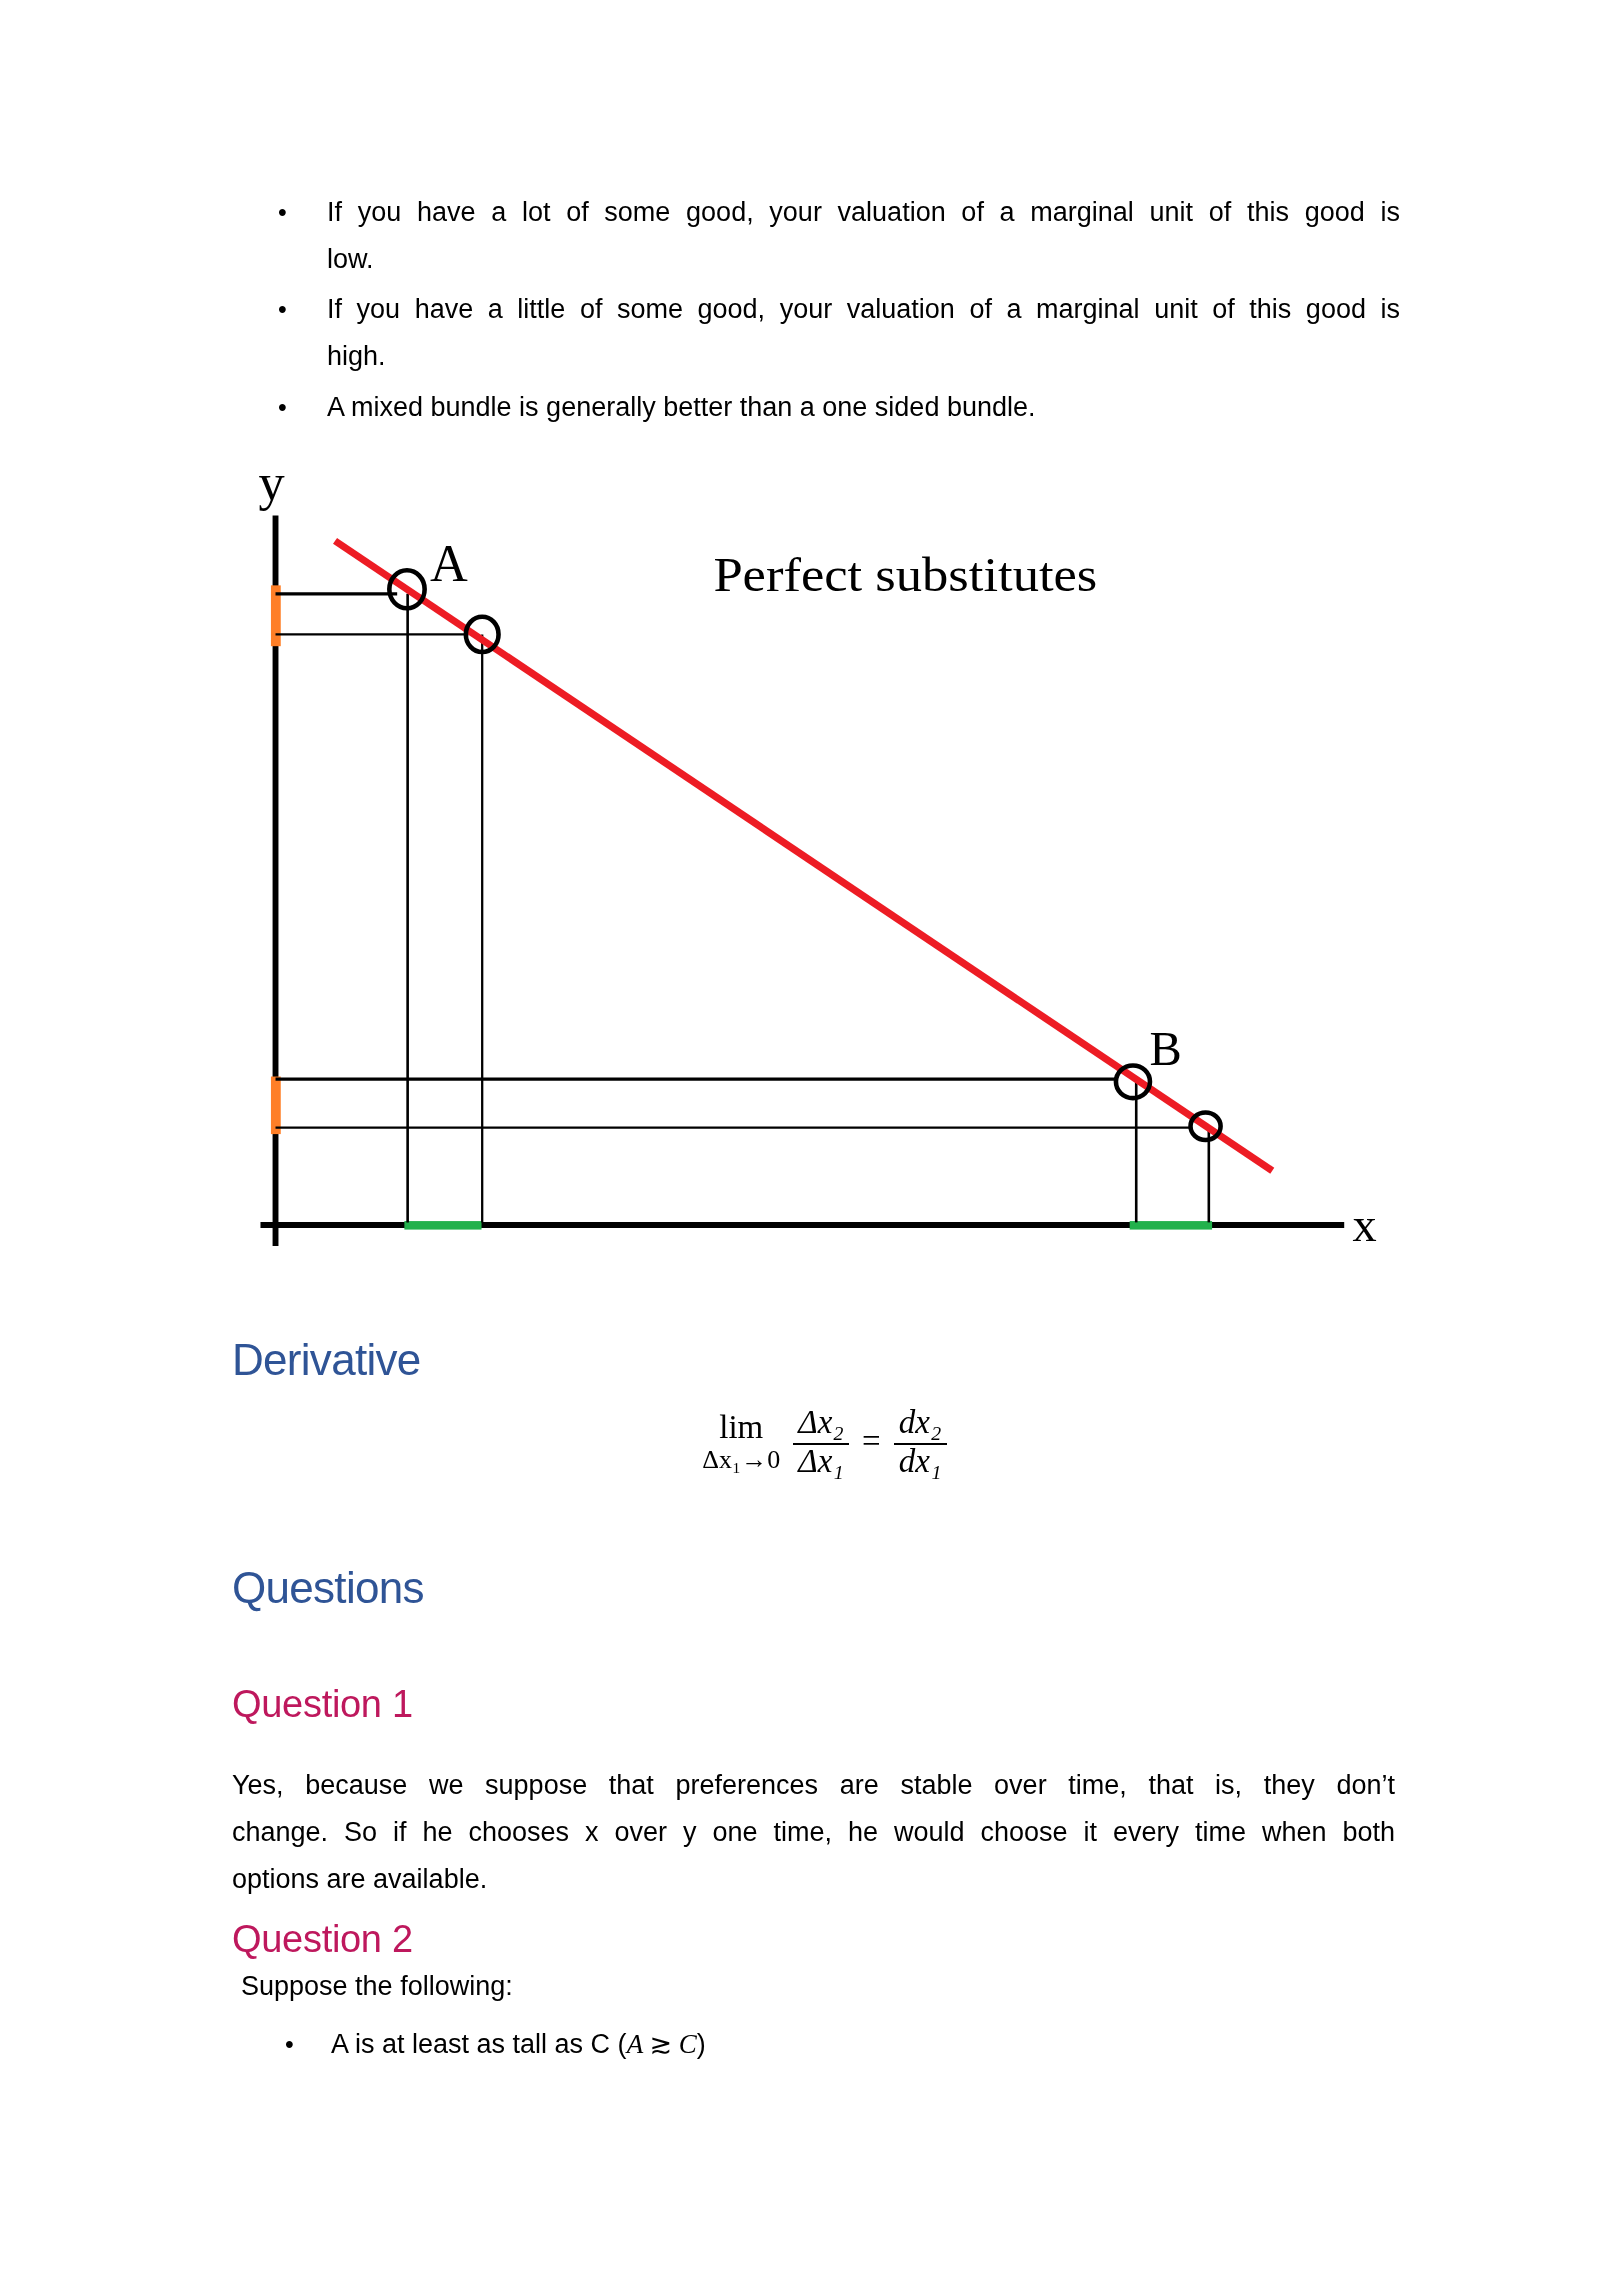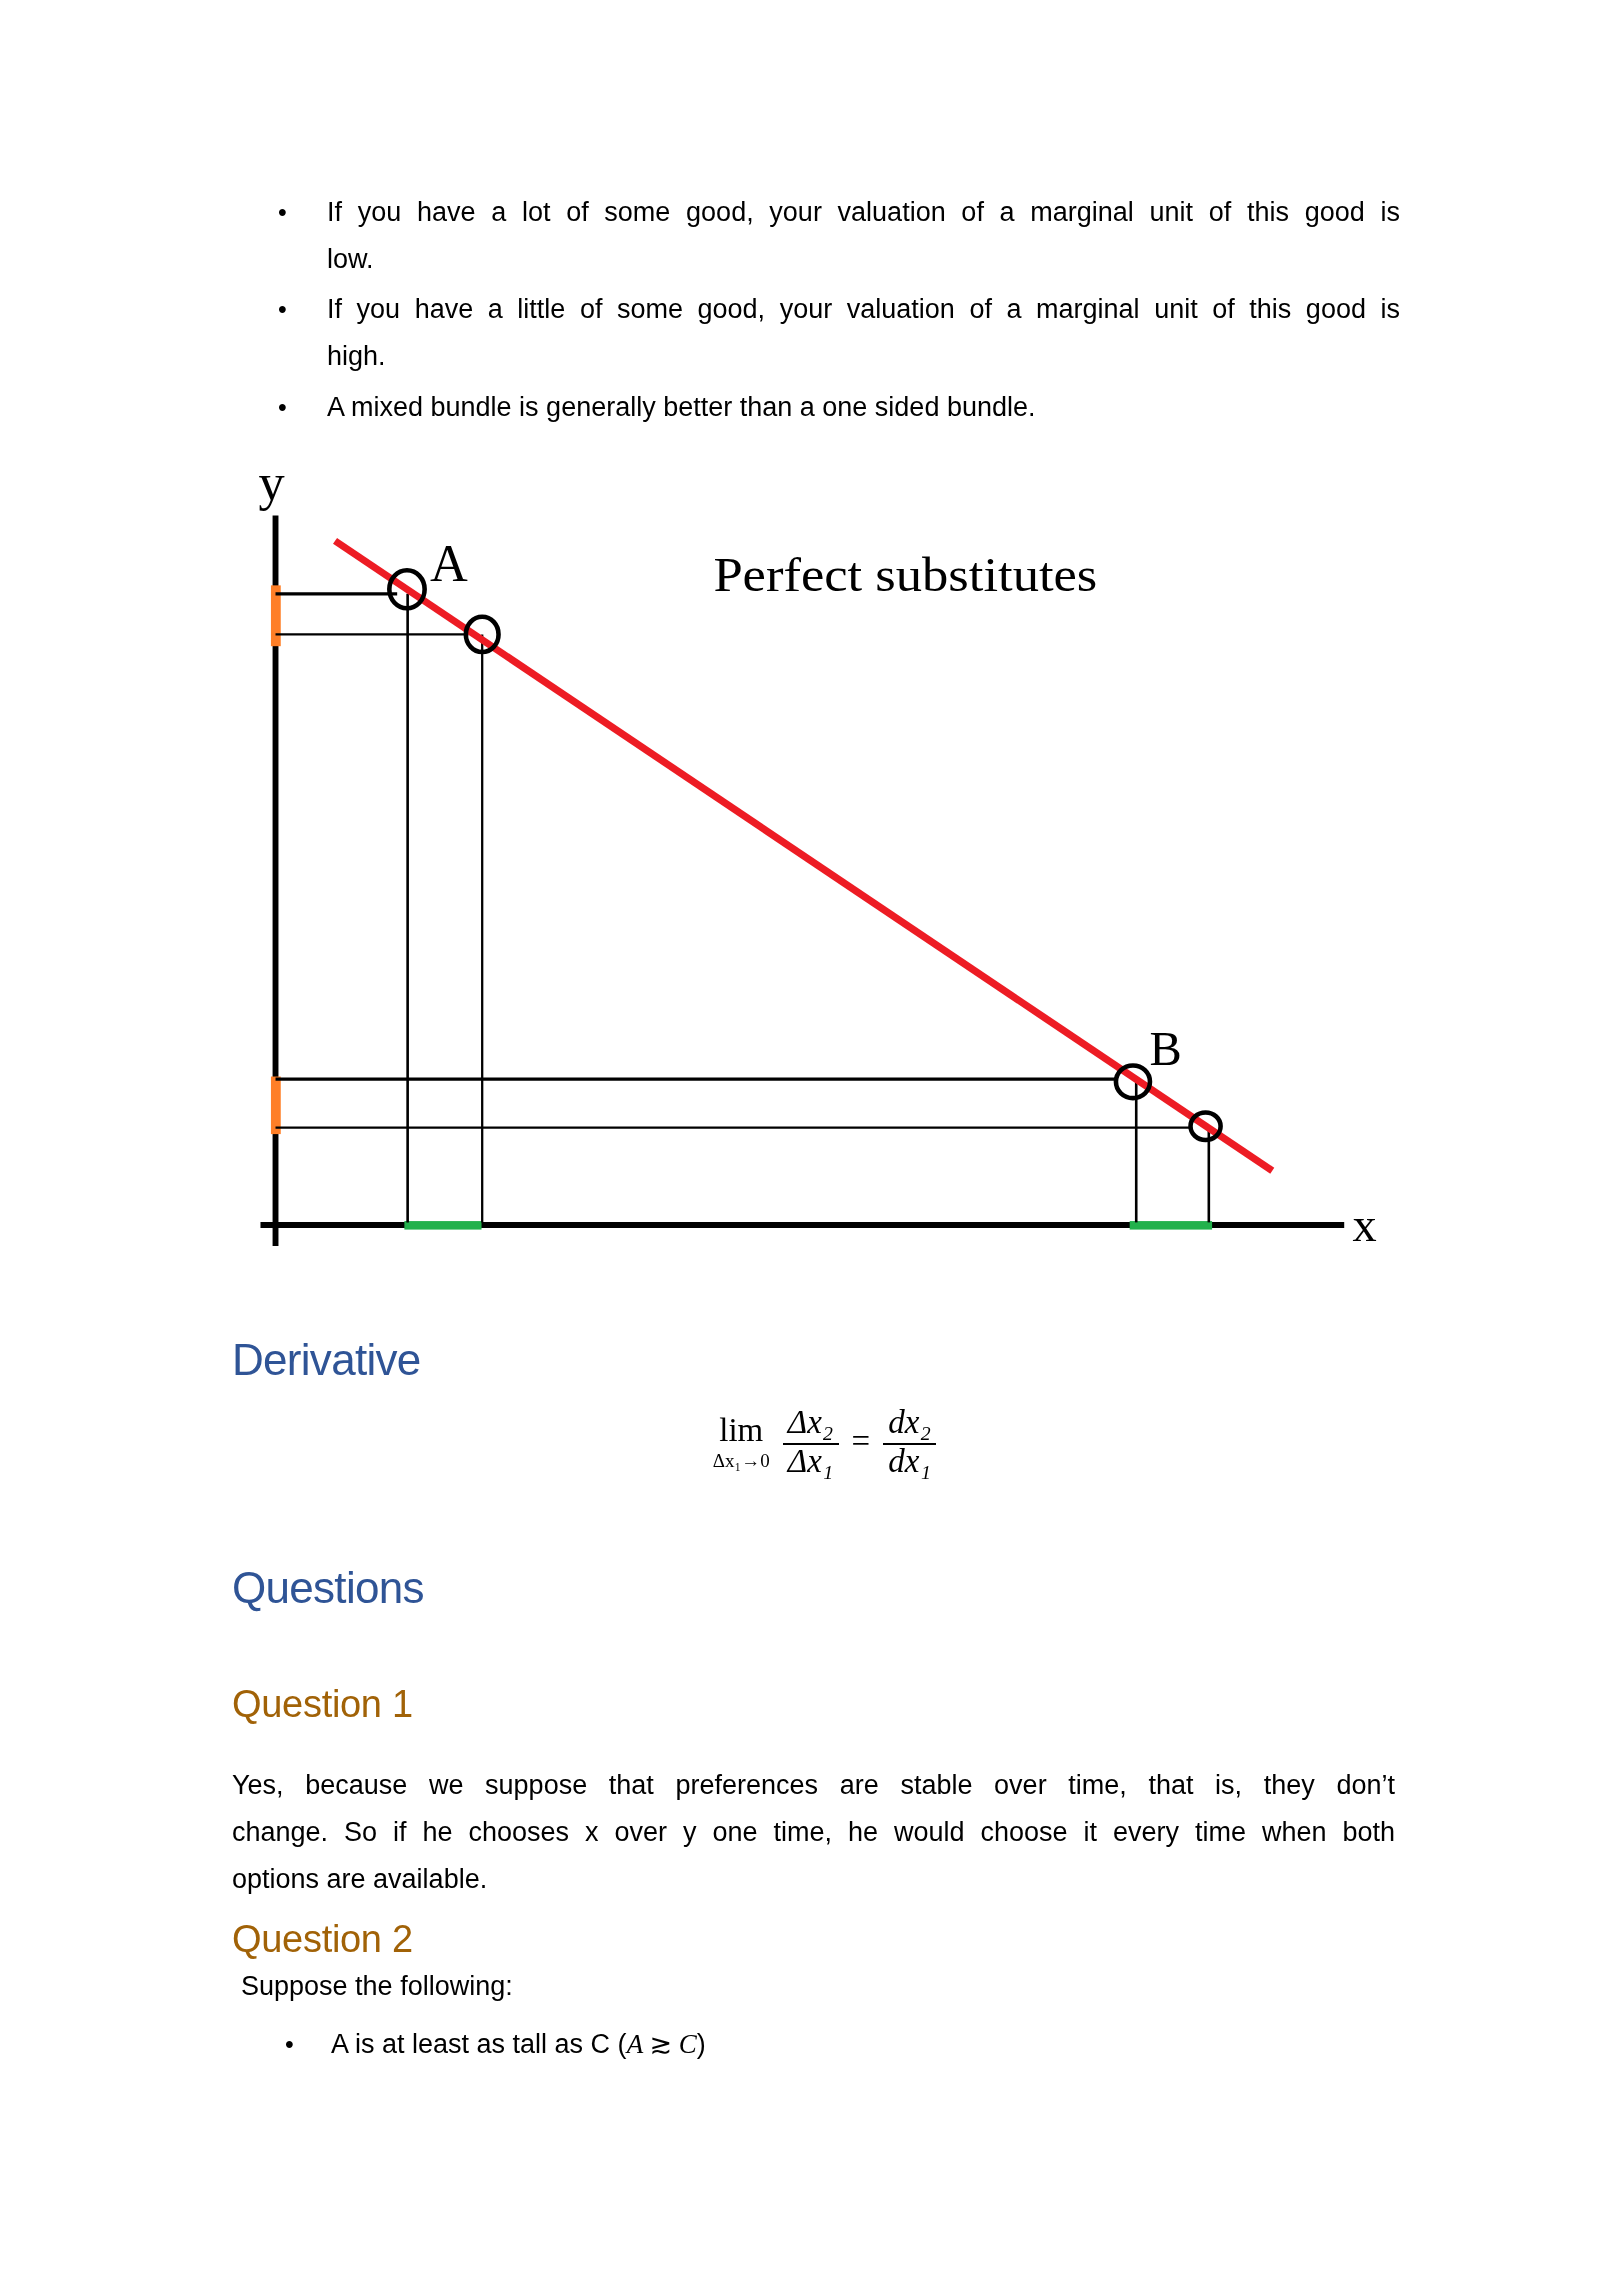--- a/index.html
+++ b/index.html
@@ -24,32 +24,32 @@
   .fig-label{font-family:"Liberation Serif","DejaVu Serif",serif;fill:#000;}
   
   .h1{
     position:absolute;left:232px;
     font-size:44px;letter-spacing:-0.7px;
     color:#2F5496;font-weight:400;
   }
   .h2{
     position:absolute;left:232px;
     font-size:38px;letter-spacing:-0.3px;
-    color:#a16207;font-weight:400;
+    color:#be185d;font-weight:400;
   }
   
   .formula{
     position:absolute;left:648px;top:1406px;width:353px;
     display:flex;align-items:center;justify-content:center;gap:13px;
     font-family:"Liberation Serif","DejaVu Serif",serif;
     font-style:italic;font-size:33px;color:#000;
   }
   .limwrap{display:flex;flex-direction:column;align-items:center;font-style:normal;}
   .lim{font-size:33px;line-height:1;}
-  .limsub{font-size:19px;line-height:1;margin-top:3.9px;white-space:nowrap;}
+  .limsub{font-size:26px;line-height:1;margin-top:3.9px;white-space:nowrap;}
   .frac{display:inline-flex;flex-direction:column;align-items:center;}
   .frac .num{border-bottom:2px solid #000;padding:0 5.2px 3.9px;line-height:1;}
   .frac .den{padding-top:0;line-height:1;}
   .eq{font-style:normal;}
   
   .para{
     position:absolute;left:232px;width:1163px;
     font-size:27px;line-height:47px;
   }
   .single-line{

